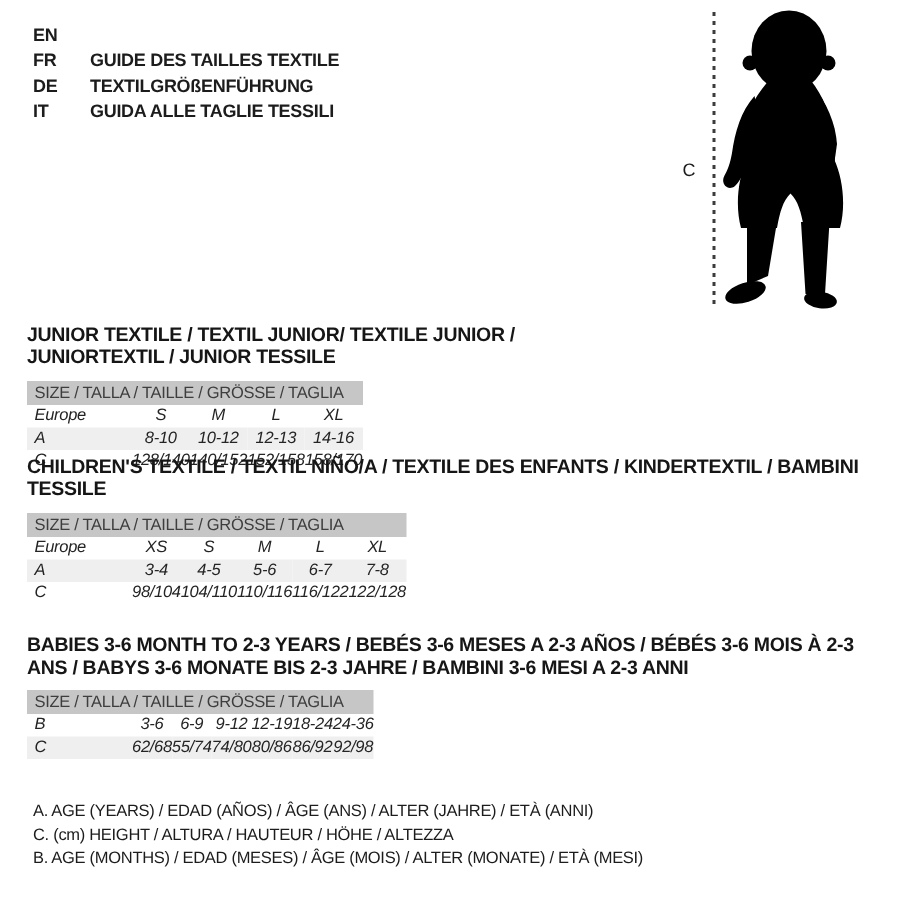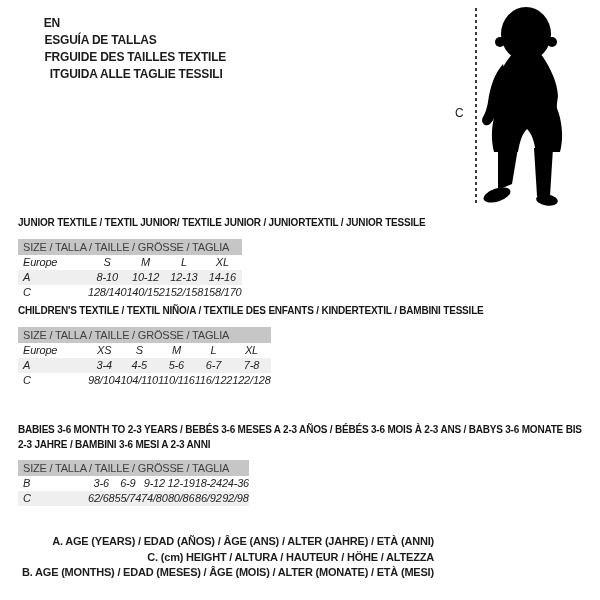--- a/index.html
+++ b/index.html
@@ -4,60 +4,60 @@
 <style>
   html,body{margin:0;padding:0;}
   body{
     width:600px;height:600px;background:#ffffff;position:relative;overflow:hidden;
     font-family:"Liberation Sans",sans-serif;color:#1c1c1c;
     -webkit-font-smoothing:antialiased;
   }
   
   .lang-list{position:absolute;left:22px;top:15px;font-size:12px;font-weight:bold;
     line-height:17px;letter-spacing:-0.2px;}
-  .lang-row{display:flex;text-align:right;}
+  .lang-row{display:flex;}
   .lang-code{width:38px;flex:0 0 38px;}
   
   .height-dashed-line{position:absolute;left:475px;top:8px;width:2px;height:198px;
     background:repeating-linear-gradient(#3c3c3c 0 3px,transparent 3px 6px);}
   .height-label{position:absolute;left:455px;top:106px;font-size:12px;}
   .silhouette{position:absolute;left:481px;top:6px;width:94px;height:203px;}
   
   .size-section{position:absolute;left:18px;}
-  .size-section h2{margin:0;font-size:10px;font-weight:bold;letter-spacing:-0.2px;
+  .size-section h2{margin:0;font-size:13px;font-weight:bold;letter-spacing:-0.2px;
     line-height:15px;color:#161616;}
   .size-section table{border-collapse:collapse;table-layout:fixed;margin-top:9px;}
   .size-section th{background:#c6c6c6;color:#3e3e3e;font-weight:normal;font-size:11px;
     text-align:left;padding:1px 0 2px 5px;height:13px;letter-spacing:-0.2px;}
   .size-section td{font-size:11px;color:#242424;text-align:center;padding:1px 0 2px 0;
     height:12px;letter-spacing:-0.2px;font-style:italic;}
   .size-section td.lbl{text-align:left;padding-left:5px;}
   .size-section tr.shaded td{background:#efefef;}
   .t1{top:215px;width:410px;}
   .t2{top:303px;width:574px;}
   .t3{top:422px;width:574px;}
   .t3 table{margin-top:8px;}
   
-  .footnotes{position:absolute;left:22px;top:534px;font-size:11px;font-weight:bold;
-    line-height:15.5px;letter-spacing:-0.2px;text-align:right;}
+  .footnotes{position:absolute;left:22px;top:534px;font-size:11px;font-weight:normal;
+    line-height:15.5px;letter-spacing:-0.2px;}
 </style>
 </head>
 <body>
 
 <div class="lang-list">
   <div class="lang-row">
     <span class="lang-code">EN</span>
   </div>
   <div class="lang-row">
-    <span class="lang-code">ES</span>
-    <span>GUÍA DE TALLAS</span>
-  </div>
-  <div class="lang-row">
     <span class="lang-code">FR</span>
     <span>GUIDE DES TAILLES TEXTILE</span>
+  </div>
+  <div class="lang-row">
+    <span class="lang-code">DE</span>
+    <span>TEXTILGRÖßENFÜHRUNG</span>
   </div>
   <div class="lang-row">
     <span class="lang-code">IT</span>
     <span>GUIDA ALLE TAGLIE TESSILI</span>
   </div>
 </div>
 
 <div class="height-dashed-line"></div>
 <div class="height-label">C</div>
 <svg class="silhouette" viewBox="0 0 94 203" aria-hidden="true">

